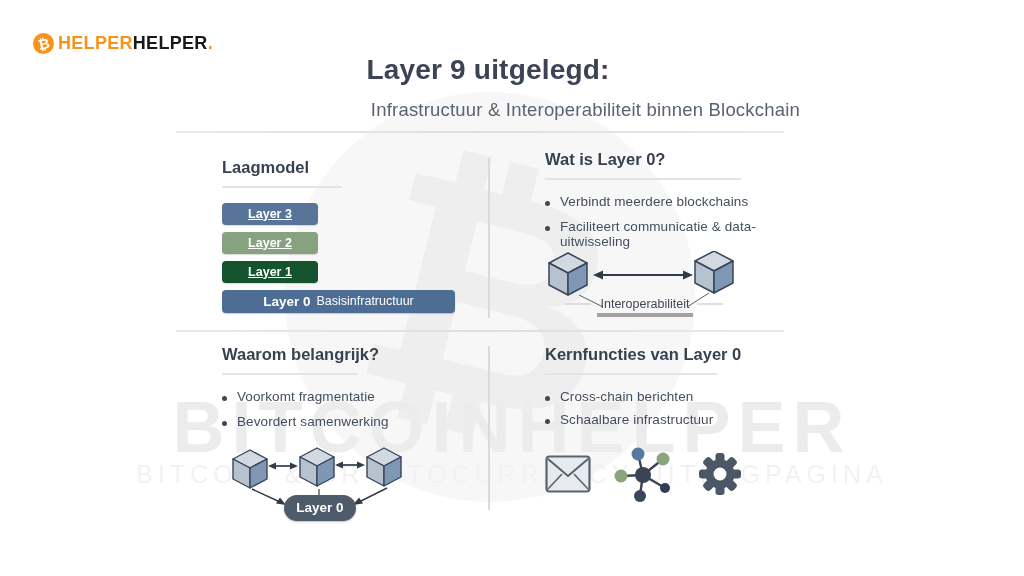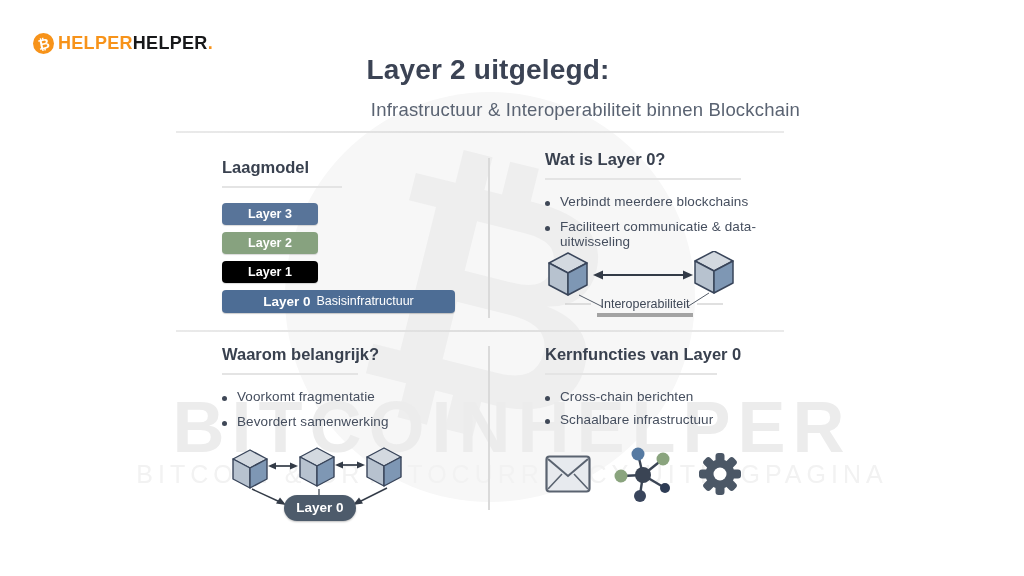--- a/index.html
+++ b/index.html
@@ -51,24 +51,24 @@
   .bullets { margin-top:14px; }
   .bullet { display:flex; align-items:flex-start; gap:10px; min-height:25px; }
   .q-br .bullet { min-height:23.5px; }
   .dot { width:5px; height:5px; border-radius:50%; background:#3f4857; margin-top:7px; flex:none; }
   .bullet-text { font-size:13.5px; color:#454e5e; letter-spacing:0.1px; }
 
   
   .stack { margin-top:15px; }
   .layer-row { width:96px; height:22px; border-radius:4px; margin-bottom:7px;
     display:flex; align-items:center; justify-content:center;
-    color:#ffffff; font-size:12.5px; font-weight:600; box-shadow:0 1px 1px rgba(0,0,0,0.15); }
+    color:#ffffff; font-size:12.5px; font-weight:600; box-shadow:0 1px 1px rgba(0,0,0,0.15);text-decoration:underline; }
   .layer-3 { background:#587499; }
   .layer-2 { background:#87a27f; }
-  .layer-1 { background:#000000; }
+  .layer-1 { background:#14532d; }
   .layer-base { width:233px; height:23px; border-radius:4px; background:#4d6d95;
     display:flex; align-items:center; justify-content:center; gap:6px;
     color:#ffffff; box-shadow:0 1px 1px rgba(0,0,0,0.2); }
   .layer-base .b { font-size:13.5px; font-weight:700; }
   .layer-base .r { font-size:12.5px; font-weight:400; }
 
   
   .diagram-tr { position:relative; width:200px; height:64px; margin-top:2px; }
   .diagram-tr svg { position:absolute; left:0; top:0; }
   .interop-label { position:absolute; left:0; top:43px; width:200px; text-align:center; }
@@ -95,21 +95,21 @@
   <div class="wm wm-line2">BITCOIN &amp; CRYPTOCURRENCY UITLEGPAGINA</div>
 
   <div class="logo">
     <div class="logo-circle">
         <span>₿</span>
       </div>
     <div class="logo-text"><span class="logo-primary">HELPER</span><span class="logo-secondary">HELPER</span><span class="logo-period">.</span></div>
   </div>
 
   <div class="header">
-    <div class="title">Layer 2 uitgelegd:</div>
+    <div class="title">Layer 9 uitgelegd:</div>
     <div class="subtitle">Infrastructuur &amp; Interoperabiliteit binnen Blockchain</div>
   </div>
 
   <div class="divider-h divider-top"></div>
   <div class="divider-h divider-mid"></div>
   <div class="divider-v seg1"></div>
   <div class="divider-v seg2"></div>
 
   <div class="quad q-tl">
     <div class="q-head">Laagmodel</div>

